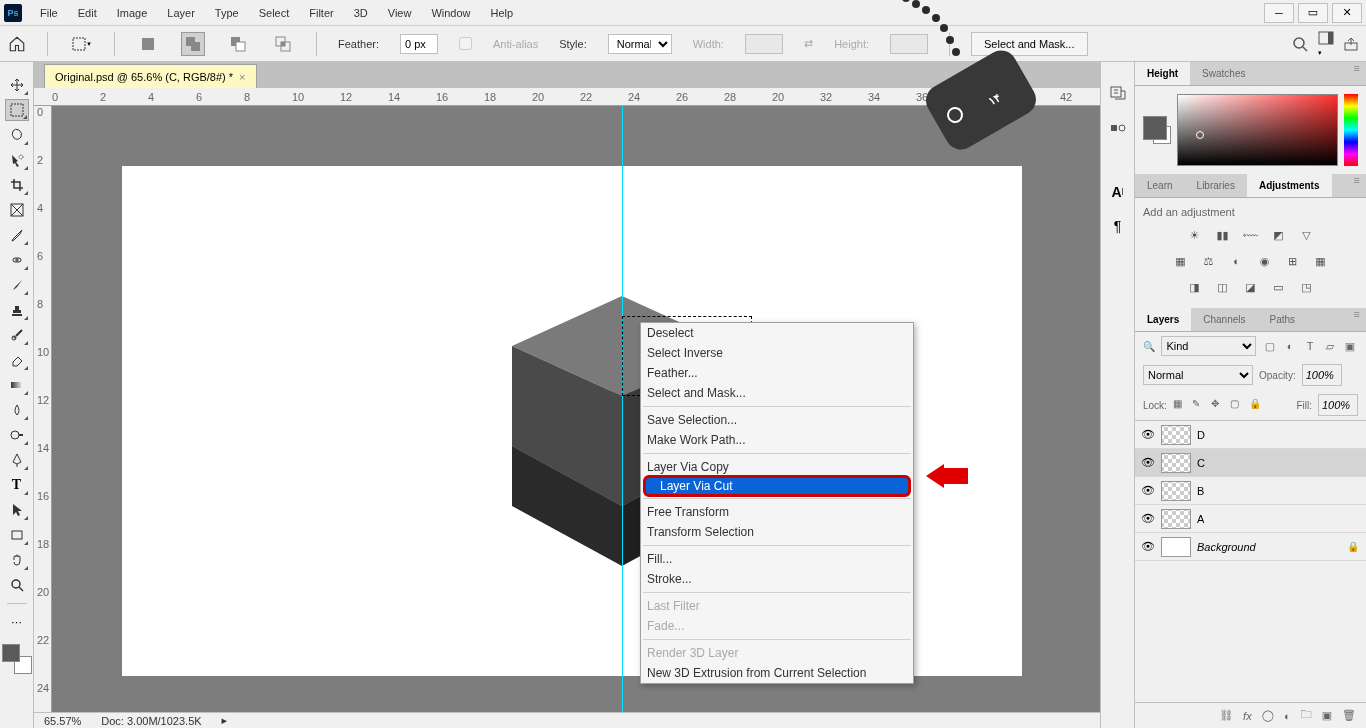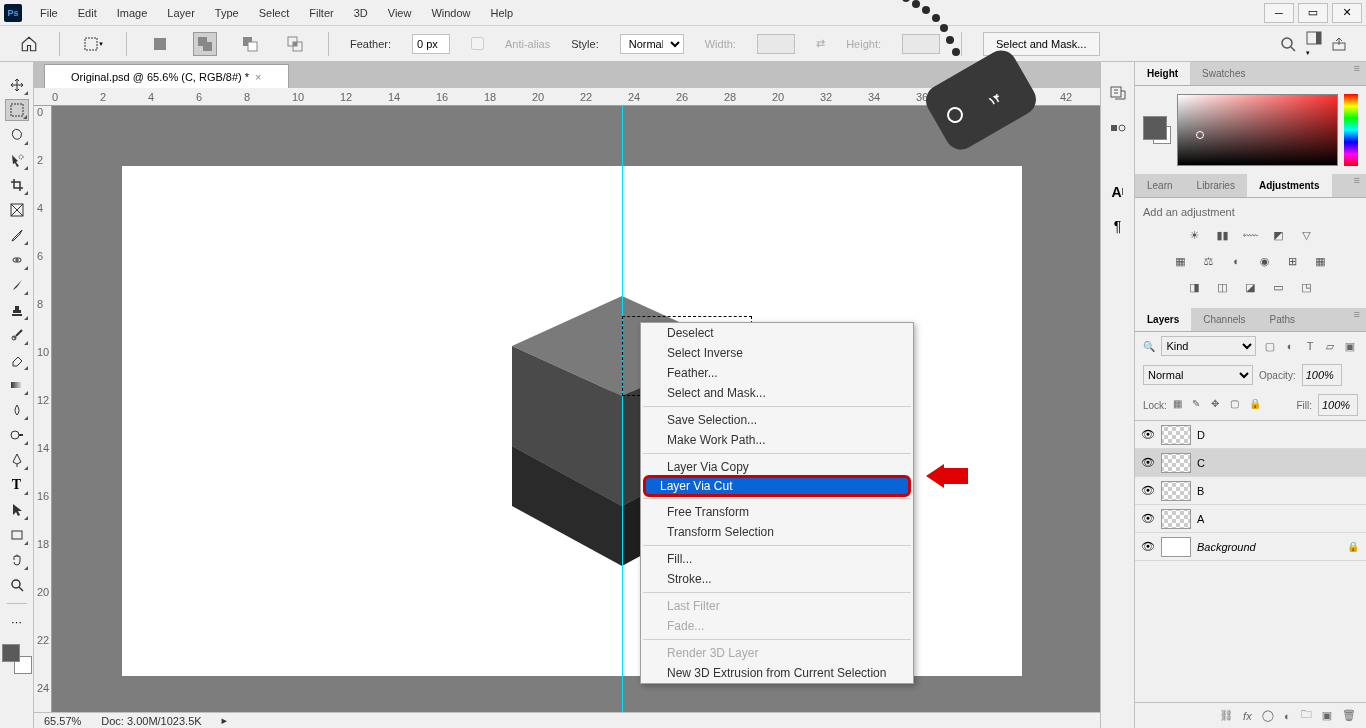--- a/index.html
+++ b/index.html
@@ -6,21 +6,21 @@
 body { width: 1366px; height: 728px; background: #f0f0f0; position: relative; overflow: hidden; }
 
 
 .menubar { height: 26px; background: #f0f0f0; display: flex; align-items: center; padding: 0 4px; border-bottom: 1px solid #d0d0d0; }
 .ps-logo { width: 18px; height: 18px; background: #001833; border-radius: 2px; color: #40a0e0; font-size: 9px; font-weight: bold; display: flex; align-items: center; justify-content: center; margin-right: 8px; }
 .menu-item { padding: 4px 10px; color: #333; cursor: default; }
 .window-controls { margin-left: auto; display: flex; gap: 4px; }
 .win-btn { width: 30px; height: 20px; display: flex; align-items: center; justify-content: center; border: 1px solid #c0c0c0; background: #f5f5f5; }
 
 
-.optbar { height: 36px; background: #f0f0f0; display: flex; align-items: center; padding: 0 20px; border-bottom: 1px solid #c0c0c0; gap: 21px; }
+.optbar { height: 36px; background: #f0f0f0; display: flex; align-items: center; padding: 0 8px; border-bottom: 1px solid #c0c0c0; gap: 21px; }
 .divider { width: 1px; height: 24px; background: #c0c0c0; }
 .opt-btn { width: 24px; height: 24px; border: 1px solid transparent; display: flex; align-items: center; justify-content: center; }
 .opt-label { color: #333; }
 .opt-label.d { color: #aaa; }
 .opt-input { width: 38px; height: 20px; border: 1px solid #c0c0c0; padding: 0 4px; background: #fff; }
 .opt-select { width: 64px; height: 20px; border: 1px solid #c0c0c0; background: #fff; padding: 0 4px; }
 .opt-action { height: 24px; border: 1px solid #c0c0c0; background: #f5f5f5; padding: 0 12px; }
 .opt-right { margin-left: auto; display: flex; gap: 10px; align-items: center; }
 
 
@@ -32,21 +32,21 @@
 .tool { width: 24px; height: 22px; display: flex; align-items: center; justify-content: center; position: relative; }
 .tool.active { background: #d0d0d0; border: 1px solid #a0a0a0; }
 .tool .tri { position: absolute; right: 1px; bottom: 1px; width: 0; height: 0; border-left: 4px solid transparent; border-bottom: 4px solid #555; }
 .colorswatches { margin-top: 8px; position: relative; width: 30px; height: 30px; }
 .colorswatches .fg { position: absolute; top: 0; left: 0; width: 18px; height: 18px; background: #5a5a5a; border: 1px solid #888; }
 .colorswatches .bg { position: absolute; bottom: 0; right: 0; width: 18px; height: 18px; background: #fff; border: 1px solid #888; }
 
 
 .docarea { flex: 1; background: #7d7d7d; position: relative; display: flex; flex-direction: column; }
 .tabbar { height: 26px; background: #c0c0c0; display: flex; align-items: flex-end; padding-left: 10px; }
-.doctab { height: 24px; background: #ffffff; border: 1px solid #a0a0a0; border-bottom: none; padding: 0 26px; display: flex; align-items: center; gap: 6px; font-size: 11px; color: #000; }
+.doctab { height: 24px; background: #fef9c3; border: 1px solid #a0a0a0; border-bottom: none; padding: 0 10px; display: flex; align-items: center; gap: 6px; font-size: 11px; color: #000; }
 .doctab .x { color: #888; }
 .ruler-h { height: 18px; background: #f0f0f0; border-bottom: 1px solid #a0a0a0; position: relative; font-size: 8px; color: #666; overflow: hidden; padding-left: 18px; }
 .ruler-h span { position: absolute; top: 3px; }
 .canvas-row { flex: 1; display: flex; position: relative; }
 .ruler-v { width: 18px; background: #f0f0f0; border-right: 1px solid #a0a0a0; font-size: 8px; color: #666; position: relative; }
 .ruler-v span { position: absolute; left: 3px; writing-mode: horizontal-tb; }
 .viewport { flex: 1; background: #7d7d7d; position: relative; overflow: hidden; }
 .canvas { position: absolute; background: #fff; }
 .guide-v { position: absolute; top: 0; bottom: 0; width: 1px; background: #00e0ff; }
 .marquee { position: absolute; border: 1px dashed #000; background: transparent; }
@@ -92,21 +92,21 @@
 .thumb { width: 30px; height: 20px; border: 1px solid #999; background: #fff; font-size: 7px; display: flex; align-items: center; justify-content: center; }
 .thumb.trans { background: repeating-conic-gradient(#ccc 0% 25%, #fff 0% 50%) 50% / 8px 8px; }
 .lname { flex: 1; }
 .lname.i { font-style: italic; }
 .lock-i { font-size: 10px; color: #666; }
 
 .layer-footer { height: 26px; border-top: 1px solid #c0c0c0; display: flex; align-items: center; justify-content: flex-end; gap: 10px; padding: 0 10px; color: #666; }
 
 
 .ctxmenu { position: absolute; background: #f5f5f5; border: 1px solid #a0a0a0; box-shadow: 2px 2px 6px rgba(0,0,0,0.3); width: 274px; z-index: 100; }
-.ctx-item { padding: 3px 26px; color: #333; font-size: 12px; }
+.ctx-item { padding: 3px 6px; color: #333; font-size: 12px; }
 .ctx-item.d { color: #aaa; }
 .ctx-item.hl { background: #0a64d8; color: #fff; border: 3px solid #cc0000; border-radius: 6px; margin: -2px 2px; padding: 1px 14px; }
 .ctx-sep { height: 1px; background: #d0d0d0; margin: 3px 2px; }
 
 .red-arrow { position: absolute; z-index: 101; }
 
 
 .deco-tag { position: absolute; top: -10px; right: 310px; z-index: 200; }
 
 svg { display: block; }

